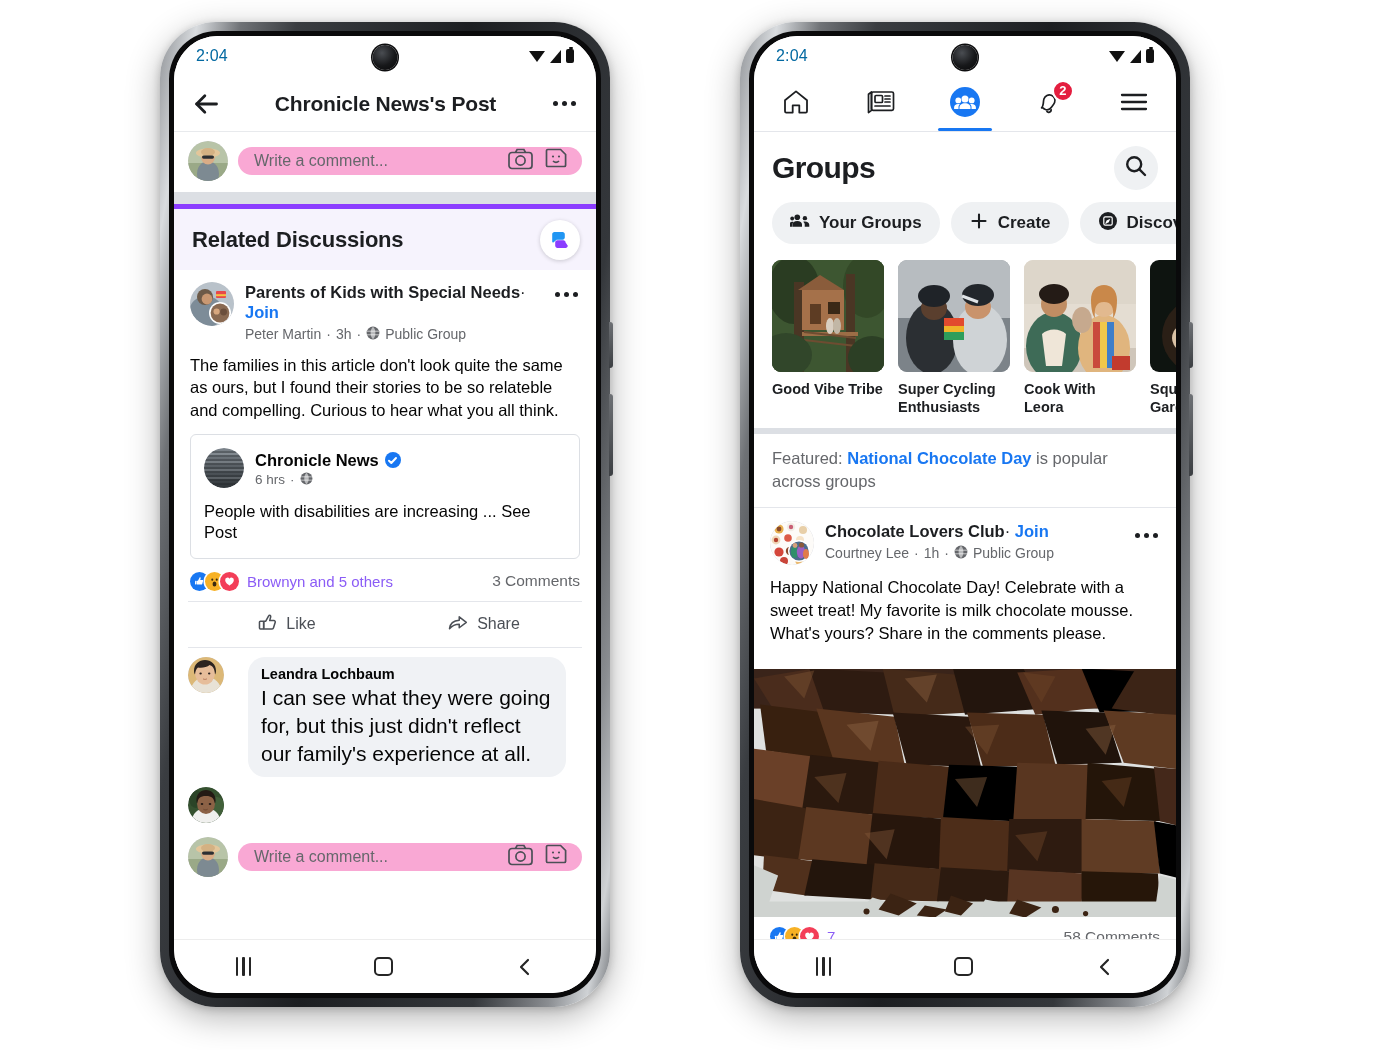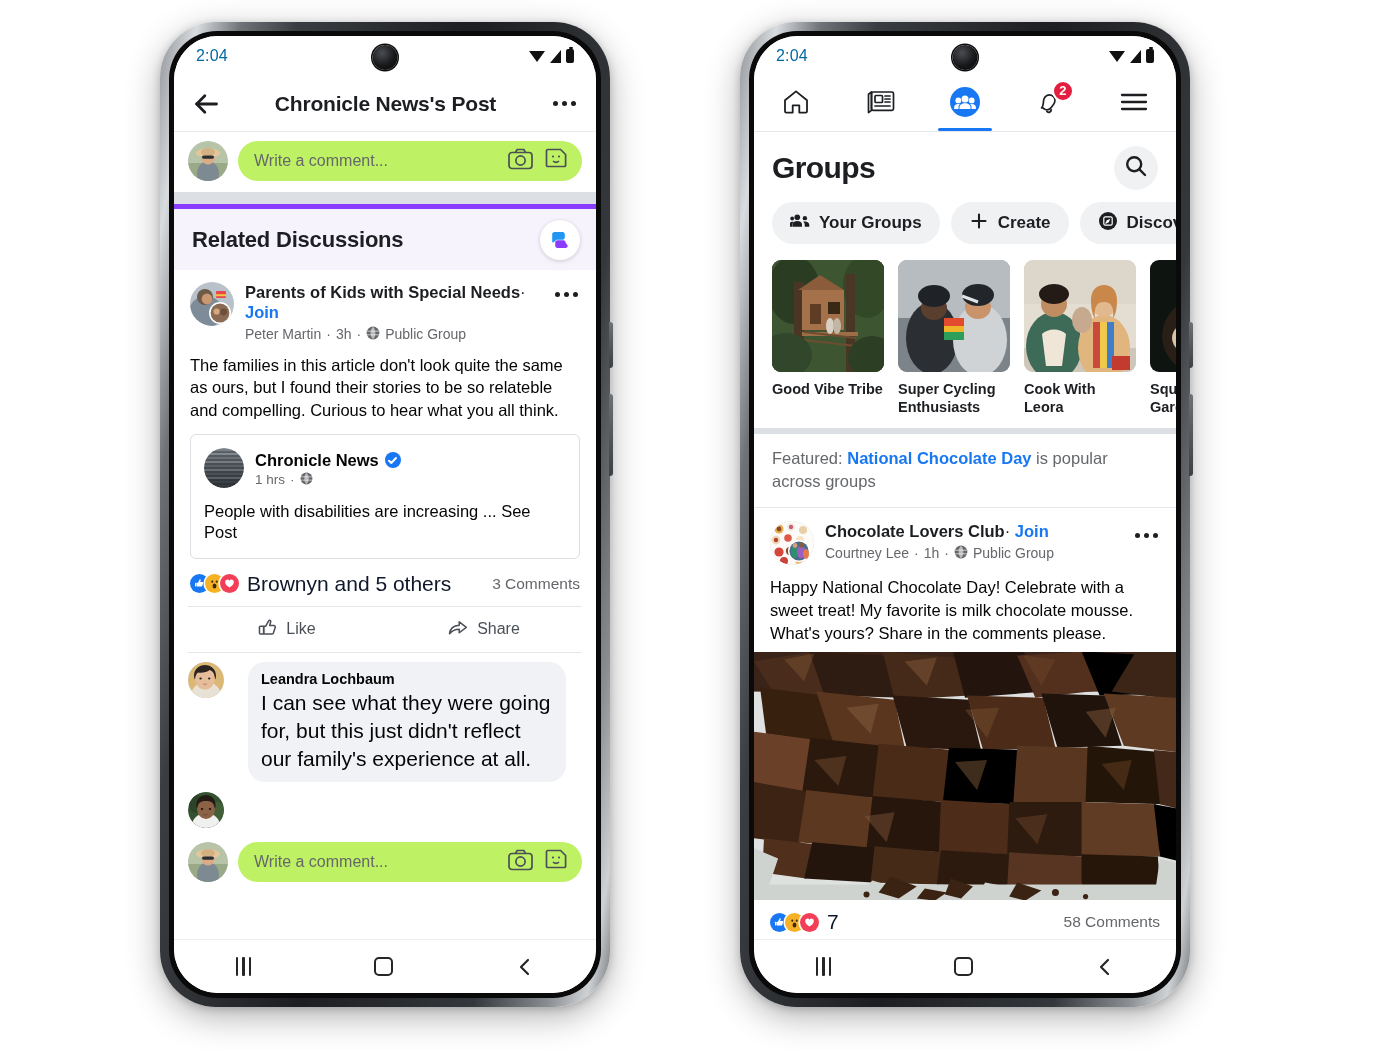--- a/index.html
+++ b/index.html
@@ -90,21 +90,21 @@
 
   .composer-row {
     display:flex; align-items:center; gap:10px;
     padding: 9px 14px 11px 14px; background:#fff;
   }
   .avatar { border-radius:50%; overflow:hidden; flex:0 0 auto; background:#d8dadf; }
   .av-40 { width:40px; height:40px; }
   .av-36 { width:36px; height:36px; }
   .av-44 { width:44px; height:44px; }
   .composer-pill {
-    flex:1; height:40px; border-radius:22px; background:#bef264;
+    flex:1; height:28px; border-radius:22px; background:#f9a8d4;
     display:flex; align-items:center; padding: 0 14px 0 16px;
   }
   .composer-ph { flex:1; color:#65676b; font-size:16px; }
   .comp-icons { display:flex; align-items:center; gap:11px; }
 
   .gray-gap { height:12px; background:#dcdfe4; }
 
   
   .rd-header {
     background:#f6f3fd;
@@ -144,21 +144,21 @@
 
   .reactions-row {
     display:flex; align-items:center;
     padding: 13px 16px 10px 16px; background:#fff;
   }
   .rx-group { display:flex; align-items:center; }
   .rx { width:19px;height:19px;border-radius:50%;margin-right:-4px;display:flex;align-items:center;justify-content:center;font-size:11px;box-shadow:0 0 0 1.5px #fff; }
   .rx.like { background:#1877f2; }
   .rx.wow  { background:#f7b125; }
   .rx.love { background:#f33e58; }
-  .rx-label { margin-left:12px; font-size:21px; color:#0f172a; }
+  .rx-label { margin-left:12px; font-size:15px; color:#8b5cf6; }
   .rx-count { margin-left:auto; font-size:15.5px; color:#65676b; }
 
   .actions-row {
     display:flex; align-items:center;
     border-top:1px solid #e4e6eb; border-bottom:1px solid #e4e6eb;
     background:#fff; margin:0 14px;
   }
   .action {
     flex:1; display:flex; align-items:center; justify-content:center; gap:8px;
     padding: 10px 0; font-size:16px; color:#4b4f56; font-weight:500;
@@ -220,21 +220,21 @@
   .scrollbar-track { height:6px; background:#dcdfe4; margin:2px 0 0 0; }
 
   .featured {
     background:#fff; padding: 13px 18px 14px 18px;
     font-size:16.5px; color:#65676b; line-height:1.38;
     border-bottom:1px solid #e4e6eb;
   }
   .featured .hl { color:#1877f2; font-weight:700; }
 
   .rpost-head { display:flex; align-items:flex-start; gap:11px; padding: 13px 16px 0 16px; background:#fff; }
-  .rpost-body { font-size:16.5px; line-height:1.4; color:#050505; padding: 11px 16px 7px 16px; background:#fff; }
+  .rpost-body { font-size:16.5px; line-height:1.4; color:#050505; padding: 11px 16px 24px 16px; background:#fff; }
   .choco-img { width:100%; height:248px; position:relative; overflow:hidden; display:block; }
 
   .avatar-img { width:100%; height:100%; display:block; }
 </style>
 </head>
 <body>
 
 <div class="stage">
 
   <div class="phone left">
@@ -399,21 +399,21 @@
             <div>
               <div class="embed-name">
                 <span>Chronicle News</span>
                 <span class="verified">
                   <svg width="11" height="11" viewBox="0 0 11 11" fill="none" stroke="#fff" stroke-width="2" stroke-linecap="round" stroke-linejoin="round">
                         <polyline points="2,5.8 4.3,8 9,3"></polyline>
                       </svg>
                 </span>
               </div>
               <div class="embed-sub">
-                <span>1 hrs</span>
+                <span>6 hrs</span>
                 <span>·</span>
                 <span>
                   <svg width="13" height="13" viewBox="0 0 14 14">
                         <circle cx="7" cy="7" r="6.4" fill="#65676b"></circle>
                         <path d="M7 .8c-1.6 1.6-2.4 3.7-2.4 6.2S5.4 11.6 7 13.2c1.6-1.6 2.4-3.7 2.4-6.2S8.6 2.4 7 .8z" fill="#fff" opacity=".55"></path>
                         <path d="M.9 5.2h12.2M.9 8.8h12.2" stroke="#fff" stroke-width=".9" opacity=".7"></path>
                       </svg>
                 </span>
               </div>
             </div>

